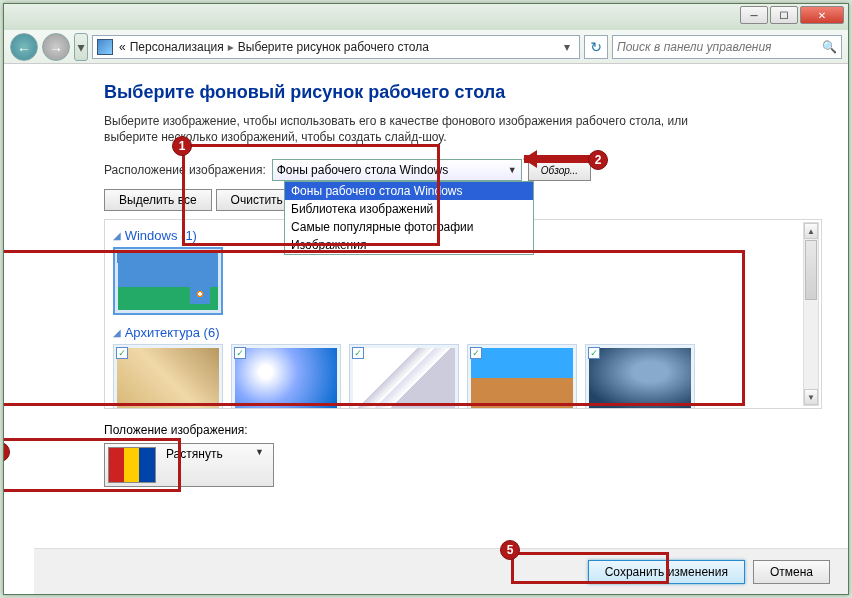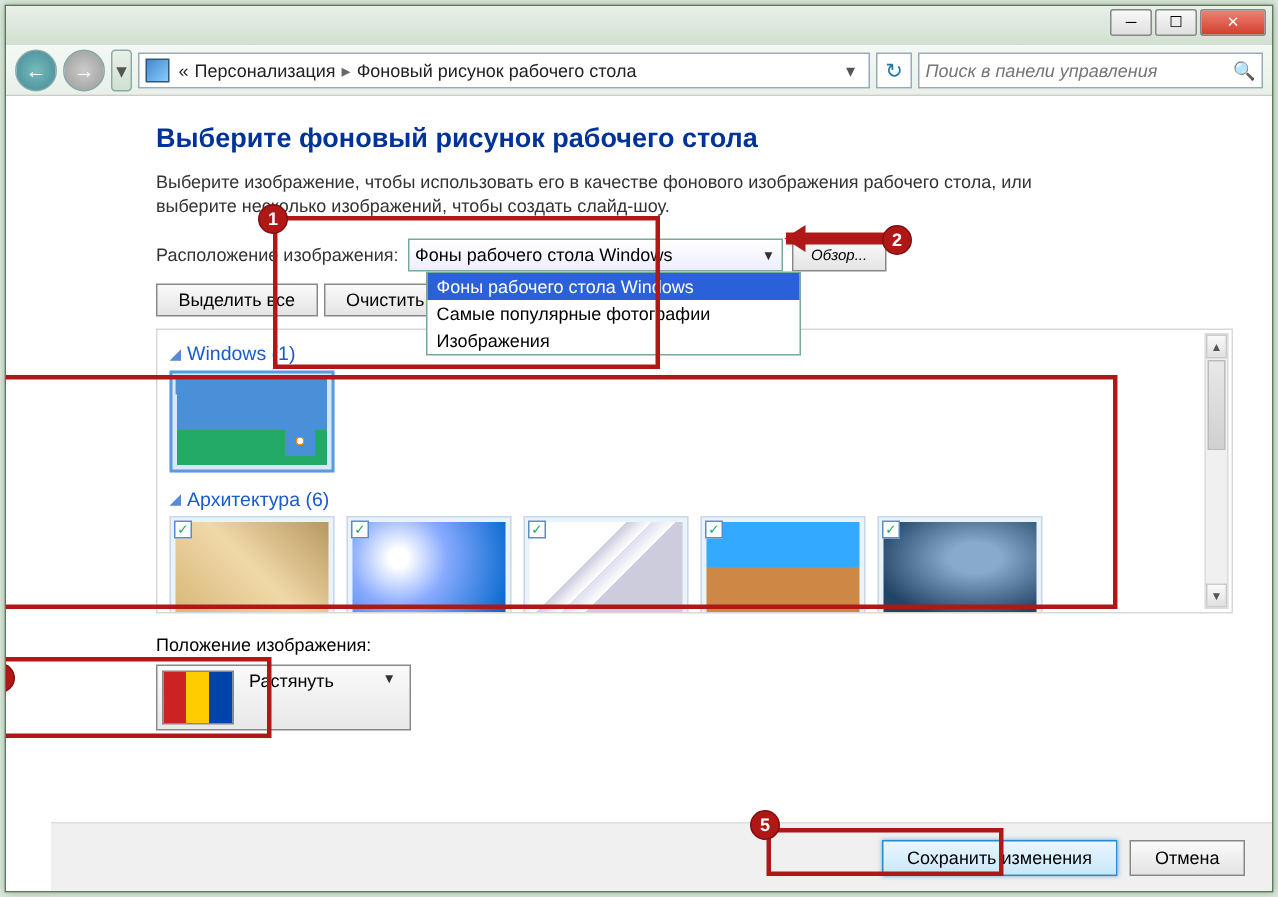--- a/index.html
+++ b/index.html
@@ -81,21 +81,21 @@
   <div class="navbar">
     <div class="navbtn">←</div>
     <div class="navbtn fwd">→</div>
     <div class="navbtn drop">▾</div>
     <div class="addressbar">
       <div class="addr-icon"></div>
       <div class="addr-text">
         <span>«</span>
         <span>Персонализация</span>
         <span class="addr-sep">▸</span>
-        <span>Фоновый рисунок рабочего стола</span>
+        <span>Выберите рисунок рабочего стола</span>
       </div>
       <div class="addr-drop">▾</div>
     </div>
     <div class="refresh">↻</div>
     <div class="searchbar">
       <input placeholder="Поиск в панели управления" style="">
       <span class="sicon">🔍</span>
     </div>
   </div>
 
@@ -106,20 +106,21 @@
     <div class="row-loc">
       <label>Расположение изображения:</label>
       <div class="combo">
         <span>Фоны рабочего стола Windows</span>
         <span class="arrow">▼</span>
       </div>
       <button class="browse-btn">Обзор...</button>
 
       <div class="dropdown-list">
         <div class="selected">Фоны рабочего стола Windows</div>
+        <div>Библиотека изображений</div>
         <div>Самые популярные фотографии</div>
         <div>Изображения</div>
       </div>
     </div>
 
     <div class="btnrow">
       <button class="smallbtn">Выделить все</button>
       <button class="smallbtn">Очистить все</button>
     </div>
 

